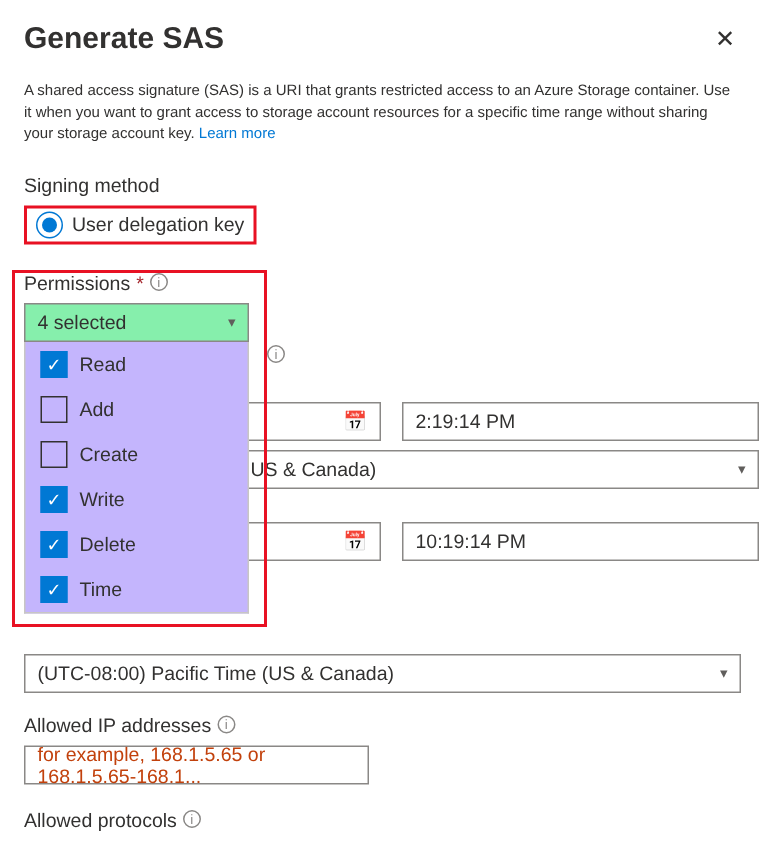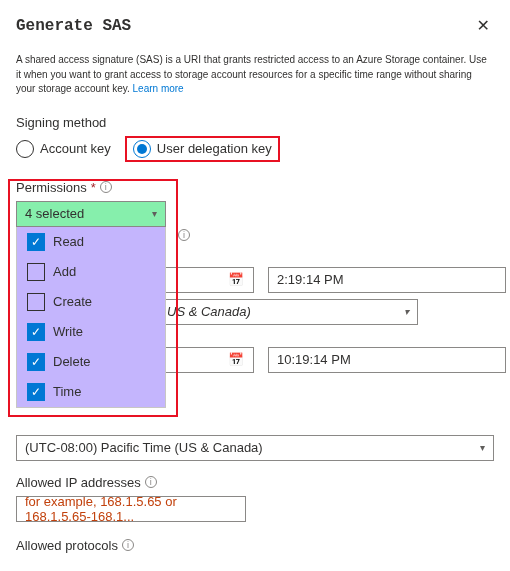--- a/index.html
+++ b/index.html
@@ -8,21 +8,21 @@
     font-family: "Segoe UI", Arial, sans-serif;
     font-size: 13px;
     color: #323130;
     background: #fff;
     width: 510px;
     height: 571px;
     padding: 12px 16px;
     position: relative;
   }
   .header { display: flex; align-items: center; justify-content: space-between; margin-bottom: 14px; }
-  .title { font-size: 16px; font-weight: 600; font-family: Liberation Mono, monospace; }
+  .title { font-size: 20px; font-weight: 600; }
   .close-x { font-size: 16px; cursor: pointer; padding: 4px; }
   .desc { font-size: 10px; line-height: 1.45; margin-bottom: 18px; }
   .desc a { color: #0078d4; text-decoration: none; }
   .section-label { font-size: 13px; margin-bottom: 6px; display: flex; align-items: center; gap: 4px; }
   .req { color: #a4262c; }
   .info-ic { width: 12px; height: 12px; border: 1px solid #8a8886; border-radius: 50%; display: inline-flex; align-items: center; justify-content: center; font-size: 9px; color: #8a8886; font-style: normal; }
   .radio-row { display: flex; gap: 14px; margin-bottom: 18px; }
   .radio-opt { display: inline-flex; align-items: center; gap: 6px; cursor: pointer; }
   .radio-outer { width: 18px; height: 18px; border: 1px solid #323130; border-radius: 50%; display: inline-flex; align-items: center; justify-content: center; }
   .radio-outer.sel { border-color: #0078d4; }
@@ -53,24 +53,20 @@
   <div class="title">Generate SAS</div>
   <div class="close-x">✕</div>
 </div>
 
 <div class="desc">
   <span>A shared access signature (SAS) is a URI that grants restricted access to an Azure Storage container. Use it when you want to grant access to storage account resources for a specific time range without sharing your storage account key. </span><a href="#">Learn more</a>
 </div>
 
 <div class="section-label">Signing method</div>
 <div class="radio-row">
-  <label class="radio-opt">
-    <span class="radio-outer"></span>
-    <span>Account key</span>
-  </label>
   <span class="hl-red hl-signing">
     <label class="radio-opt">
       <span class="radio-outer sel">
           <span class="radio-inner"></span>
         </span>
       <span>User delegation key</span>
     </label>
   </span>
 </div>
 
@@ -119,21 +115,21 @@
 
   <div style="position:absolute; left:0; top:66px; width:490px; display:flex; gap:14px;">
     <div class="date-inp" style="flex:1">
       <span class="cal-ic">📅</span>
     </div>
     <div class="time-inp" style="flex:1">
       <span>2:19:14 PM</span>
     </div>
   </div>
 
-  <div style="position:absolute; left:0; top:98px; width:402px;font-style:italic;">
+  <div style="position:absolute; left:0; top:98px; width:490px;">
     <div class="sel-inp" style="width:100%; padding-left:150px;">
       <span>US &amp; Canada)</span>
       <span class="chev">▾</span>
     </div>
   </div>
 
   <div style="position:absolute; left:0; top:146px; width:490px; display:flex; gap:14px;">
     <div class="date-inp" style="flex:1">
       <span class="cal-ic">📅</span>
     </div>

